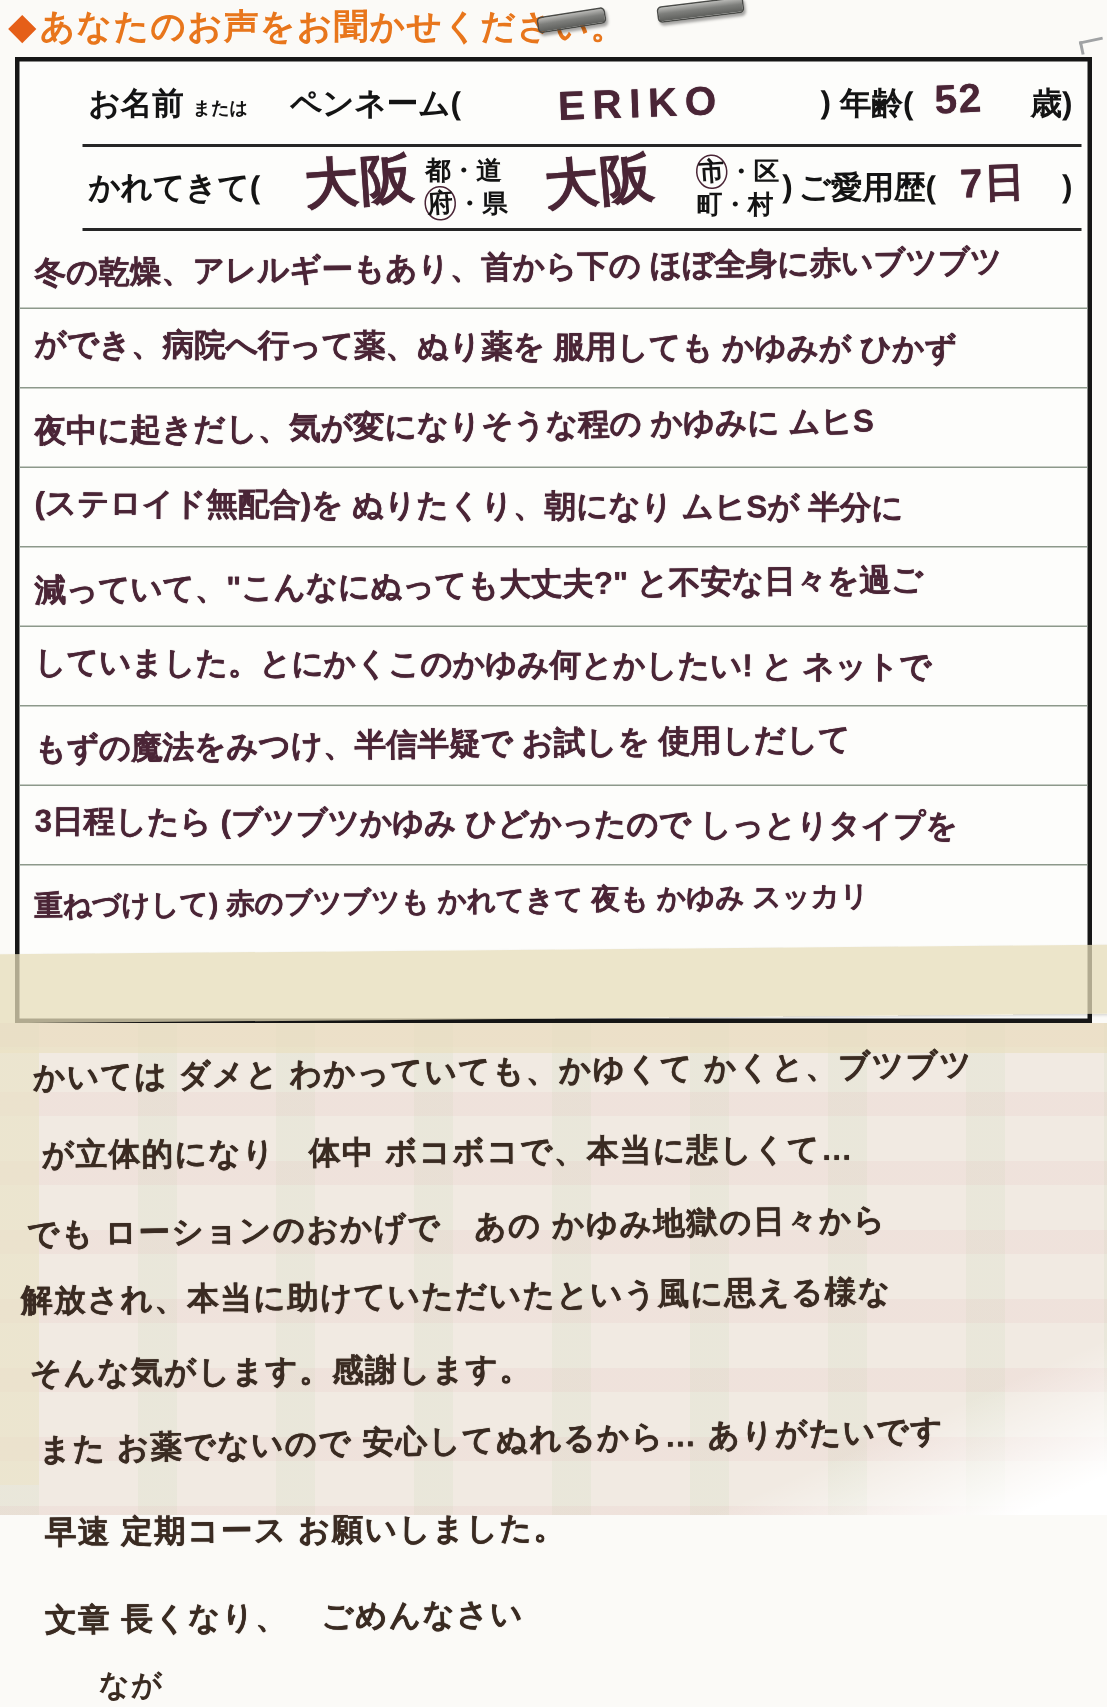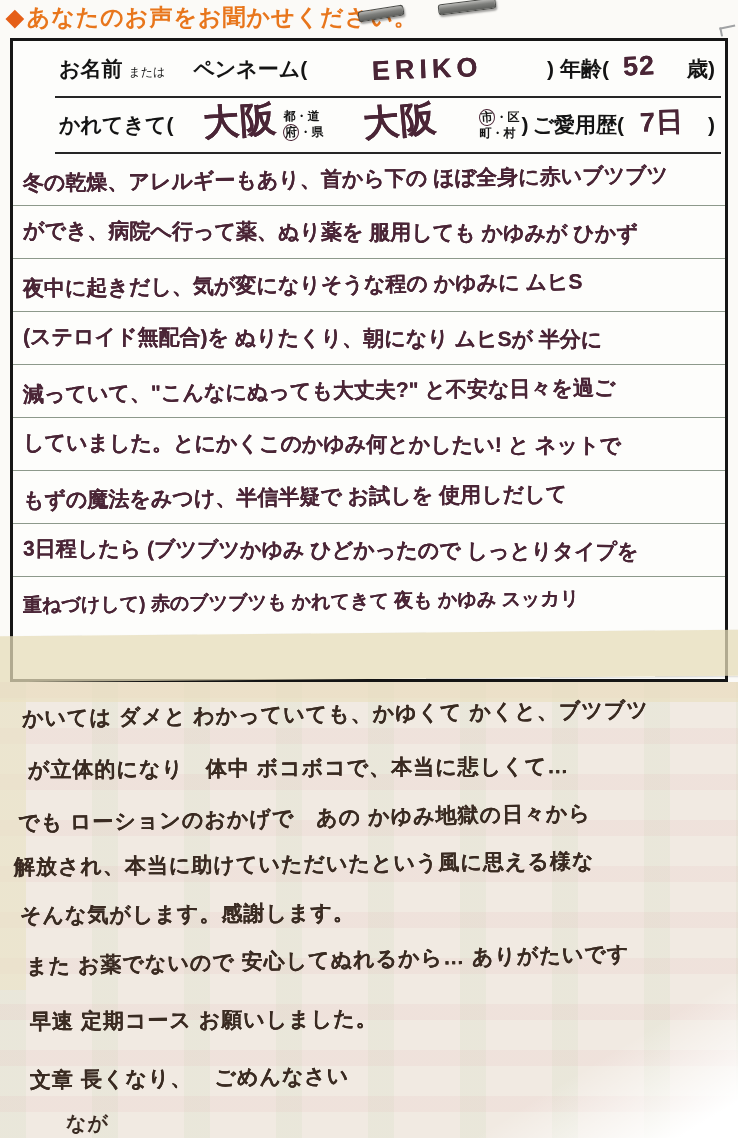--- a/index.html
+++ b/index.html
@@ -42,25 +42,25 @@
   .form-row {
     position:relative; display:flex; align-items:center;
     height:56px; padding:0 10px 0 22px;
     color:#141414;
   }
   .form-row::after {
     content:""; position:absolute; left:42px; right:4px; bottom:-1px;
     border-bottom:2px solid #262626;
   }
   .lbl   { font-size:21px; font-weight:bold; white-space:nowrap;margin-left:24px; }
-  .lbl-s { font-size:12px; font-weight:normal; margin:6px 4px 0 6px; white-space:nowrap; }
+  .lbl-s { font-size:12px; font-weight:bold; margin:6px 4px 0 6px; white-space:nowrap; }
   .paren { font-size:21px; font-weight:bold; }
   .stack {
     display:flex; flex-direction:column; justify-content:center;
-    font-size:12px; font-weight:bold; line-height:1.25;
+    font-size:17px; font-weight:bold; line-height:1.25;
     margin:0 2px; white-space:nowrap;
   }
   .circ {
     display:inline-block; border:1.6px solid #4a2536; border-radius:50%;
     padding:0 1px; transform:rotate(-4deg);
   }
   .spacer { flex:1; text-align:center; }
   
   .hand {
     color:#4a2536; font-weight:bold; letter-spacing:1px;
@@ -86,21 +86,21 @@
   .ruled-line:last-child .hand { font-size:19px; }
   .tape-upper {
     position:absolute; left:-14px; right:-16px; bottom:0px; height:46px;
     background:rgba(230,220,185,0.75);
     transform:rotate(-0.5deg);
     box-shadow:0 1px 2px rgba(0,0,0,0.15);
     z-index:0;
   }
   
   .lower {
-    position:absolute; left:0; top:682px; width:738px; height:456px;
+    position:absolute; left:0; top:682px; width:738px; height:328px;
     background:
       linear-gradient(to top left, #ffffff 4%, rgba(255,255,255,0) 18%),
       repeating-linear-gradient(180deg,
         rgba(226,178,180,0.14) 0px, rgba(226,178,180,0.14) 16px,
         rgba(255,255,255,0)    16px, rgba(255,255,255,0)    46px),
       repeating-linear-gradient(90deg,
         rgba(168,204,150,0.10) 0px, rgba(168,204,150,0.10) 26px,
         rgba(255,255,255,0)    26px, rgba(255,255,255,0)    92px),
       #f1eae2;
   }

